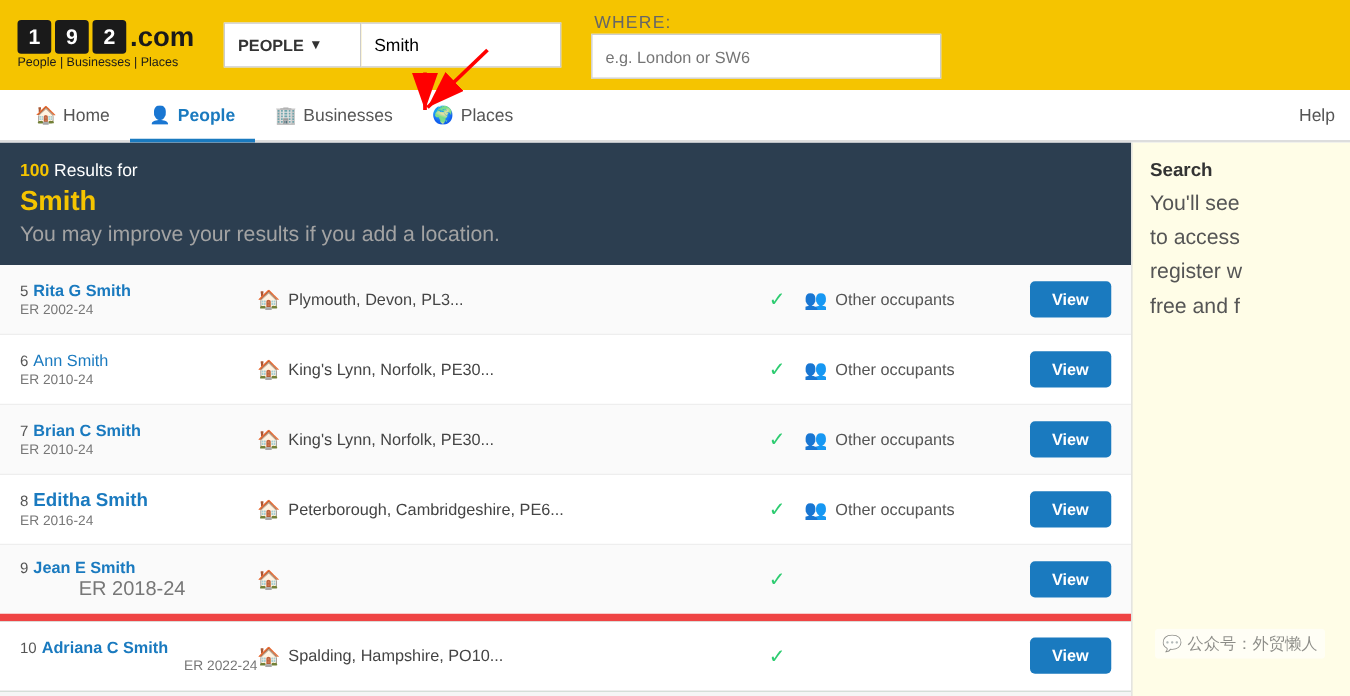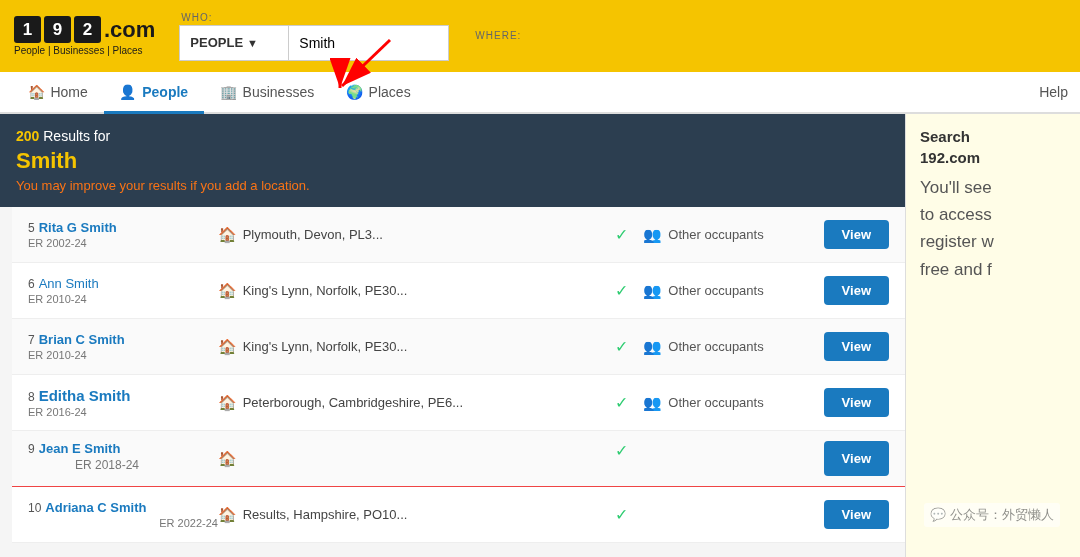--- a/index.html
+++ b/index.html
@@ -27,32 +27,32 @@
     <div style="display:flex; align-items:center; gap:3px;">
       <div style="background:#1a1a1a; color:white; font-weight:bold; font-size:17px; width:27px; height:27px; display:flex; align-items:center; justify-content:center; border-radius:3px;">1</div>
       <div style="background:#1a1a1a; color:white; font-weight:bold; font-size:17px; width:27px; height:27px; display:flex; align-items:center; justify-content:center; border-radius:3px;">9</div>
       <div style="background:#1a1a1a; color:white; font-weight:bold; font-size:17px; width:27px; height:27px; display:flex; align-items:center; justify-content:center; border-radius:3px;">2</div>
       <span style="font-size:22px; font-weight:bold; color:#1a1a1a;">.com</span>
     </div>
     <div style="font-size:10px; color:#1a1a1a; margin-top:2px;">People | Businesses | Places</div>
   </div>
 
   <div style="display:flex; flex-direction:column; margin-right:0;">
-    <div style="font-size:10px; color:#666; text-transform:uppercase; letter-spacing:1px; margin-bottom:2px; margin-left:2px;">WHO:</div>
     <div style="display:flex;">
       <div style="display:flex; align-items:center; background:white; border:1px solid #ccc; height:36px; padding:0 10px; cursor:pointer; min-width:110px;">
         <span style="font-weight:bold; font-size:13px; color:#333;">PEOPLE</span>
         <span style="margin-left:4px; font-size:11px; color:#333;">▼</span>
       </div>
       <input type="text" style="border-top: 1px solid rgb(204, 204, 204); border-right: 1px solid rgb(204, 204, 204); border-bottom: 1px solid rgb(204, 204, 204); border-image: initial; border-left: none; height: 36px; padding: 0px 10px; font-size: 14px; width: 160px; outline: none;" value="Smith">
     </div>
   </div>
 
   <div style="display:flex; flex-direction:column; margin-left:24px; flex:1; max-width:280px;">
-    <div style="font-size:10px; color:#666; text-transform:uppercase; letter-spacing:1px; margin-bottom:2px; margin-left:2px;">WHERE:</div>
+    <div style="font-size:14px; color:#666; text-transform:uppercase; letter-spacing:1px; margin-bottom:2px; margin-left:2px;">WHERE:</div>
+    <input type="text" style="border: 1px solid rgb(204, 204, 204); height: 36px; padding: 0px 10px; font-size: 13px; color: rgb(170, 170, 170); width: 100%; outline: none;" placeholder="e.g. London or SW6">
   </div>
 </div>
 
 <div style="background:white; border-bottom:2px solid #ddd; display:flex; align-items:stretch; padding:0 12px; height:42px;">
   <div style="padding:0 16px; cursor:pointer; font-size:14px; color:#555; display:flex; align-items:center; gap:5px; border-bottom:3px solid transparent; margin-bottom:-2px;">
     <span>🏠</span>
     <span>Home</span>
   </div>
   <div style="padding:0 16px; cursor:pointer; font-size:14px; color:#1a7abf; display:flex; align-items:center; gap:5px; border-bottom:3px solid #1a7abf; margin-bottom:-2px; font-weight:bold;">
     <span style="color:#1a7abf;">👤</span>
@@ -68,27 +68,27 @@
   </div>
   <div style="margin-left:auto; display:flex; align-items:center; color:#555; font-size:14px; cursor:pointer;">Help</div>
 </div>
 
 <div style="display:flex; height:calc(557px - 72px - 42px); overflow:hidden;">
 
   <div style="flex:1; overflow-y:auto;">
 
     <div style="background:#2c3e50; color:white; padding:14px 16px;">
       <div style="font-size:14px; margin-bottom:4px;">
-        <span style="color:#f5c400; font-weight:bold;">200</span><span> Results for</span>
+        <span style="color:#f5c400; font-weight:bold;">100</span><span> Results for</span>
       </div>
       <div style="font-size:22px; font-weight:bold; color:#f5c400; margin-bottom:4px;">Smith</div>
-      <div style="font-size:13px; color:#f97316;">You may improve your results if you add a location.</div>
+      <div style="font-size:17px; color:#a3a3a3;">You may improve your results if you add a location.</div>
     </div>
 
-    <div style="background:#14532d;margin-left:12px;">
+    <div style="background:#14532d;">
 
       <div style="display:flex; align-items:center; padding:10px 16px; border-bottom:1px solid #eee; min-height:56px; background:#fafafa;">
         <div style="width:190px;">
           <div><span style="color:#555; font-size:12px; margin-right:4px;">5</span><a style="color:#1a7abf; font-weight:bold; font-size:13px; cursor:pointer; text-decoration:none;">Rita G Smith</a></div>
           <div style="color:#777; font-size:11px; margin-top:2px;">ER 2002-24</div>
         </div>
         <div style="display:flex; align-items:center; gap:6px; flex:1; color:#444; font-size:13px;">
           <span style="color:#888; font-size:15px;">🏠</span>
           <span>Plymouth, Devon, PL3...</span>
         </div>
@@ -144,50 +144,49 @@
           <span>Peterborough, Cambridgeshire, PE6...</span>
         </div>
         <div style="color:#2ecc71; font-size:16px; margin:0 12px; width:20px; text-align:center;">✓</div>
         <div style="display:flex; align-items:center; gap:6px; width:180px; color:#555; font-size:13px;">
           <span style="color:#1a7abf; font-size:15px;">👥</span>
           <span>Other occupants</span>
         </div>
         <button style="background:#1a7abf; color:white; border:none; padding:7px 18px; border-radius:4px; cursor:pointer; font-size:13px; font-weight:bold; margin-left:auto;">View</button>
       </div>
 
-      <div style="display:flex; padding:10px 16px; border-bottom:1px solid #ef4444; min-height:56px; background:#fafafa;">
+      <div style="display:flex; align-items:center; padding:10px 16px; border-bottom:6px solid #ef4444; min-height:56px; background:#fafafa;">
         <div style="width:190px;">
           <div><span style="color:#555; font-size:12px; margin-right:4px;">9</span><a style="color:#1a7abf; font-weight:bold; font-size:13px; cursor:pointer; text-decoration:none;">Jean E Smith</a></div>
-          <div style="color:#777; font-size:12px; margin-top:2px;padding-left:47px;">ER 2018-24</div>
+          <div style="color:#777; font-size:16px; margin-top:2px;padding-left:47px;">ER 2018-24</div>
         </div>
         <div style="display:flex; align-items:center; gap:6px; flex:1; color:#444; font-size:13px;">
           <span style="color:#888; font-size:15px;">🏠</span>
         </div>
         <div style="color:#2ecc71; font-size:16px; margin:0 12px; width:20px; text-align:center;">✓</div>
         <div style="width:180px;"></div>
         <button style="background:#1a7abf; color:white; border:none; padding:7px 18px; border-radius:4px; cursor:pointer; font-size:13px; font-weight:bold; margin-left:auto;">View</button>
       </div>
 
       <div style="display:flex; align-items:center; padding:10px 16px; border-bottom:1px solid #eee; min-height:56px; background:white;">
         <div style="width:190px;">
           <div><span style="color:#555; font-size:12px; margin-right:4px;">10</span><a style="color:#1a7abf; font-weight:bold; font-size:13px; cursor:pointer; text-decoration:none;text-align:center;">Adriana C Smith</a></div>
           <div style="color:#777; font-size:11px; margin-top:2px;text-align:right;">ER 2022-24</div>
         </div>
         <div style="display:flex; align-items:center; gap:6px; flex:1; color:#444; font-size:13px;">
           <span style="color:#888; font-size:15px;">🏠</span>
-          <span>Results, Hampshire, PO10...</span>
+          <span>Spalding, Hampshire, PO10...</span>
         </div>
         <div style="color:#2ecc71; font-size:16px; margin:0 12px; width:20px; text-align:center;">✓</div>
         <div style="width:180px;"></div>
         <button style="background:#1a7abf; color:white; border:none; padding:7px 18px; border-radius:4px; cursor:pointer; font-size:13px; font-weight:bold; margin-left:auto;">View</button>
       </div>
 
     </div>
   </div>
 
   <div style="width:175px; background:#fffde7; border-left:1px solid #ddd; padding:14px; font-size:12px; color:#333; overflow:hidden;">
     <div style="font-size:15px; font-weight:bold; color:#333; margin-bottom:4px;">Search</div>
-    <div style="font-weight:bold; font-size:15px; color:#333; margin-bottom:8px;">192.com</div>
     <div style="color:#555; font-size:17px; line-height:1.6;">You'll see<br>to access<br>register w<br>free and f</div>
   </div>
 </div>
 
 <div style="position:fixed; bottom:30px; right:20px; color:rgba(0,0,0,0.45); font-size:13px; pointer-events:none; background:rgba(255,255,255,0.6); padding:3px 6px; border-radius:3px;">💬 公众号：外贸懒人</div>
 
 </body></html>

